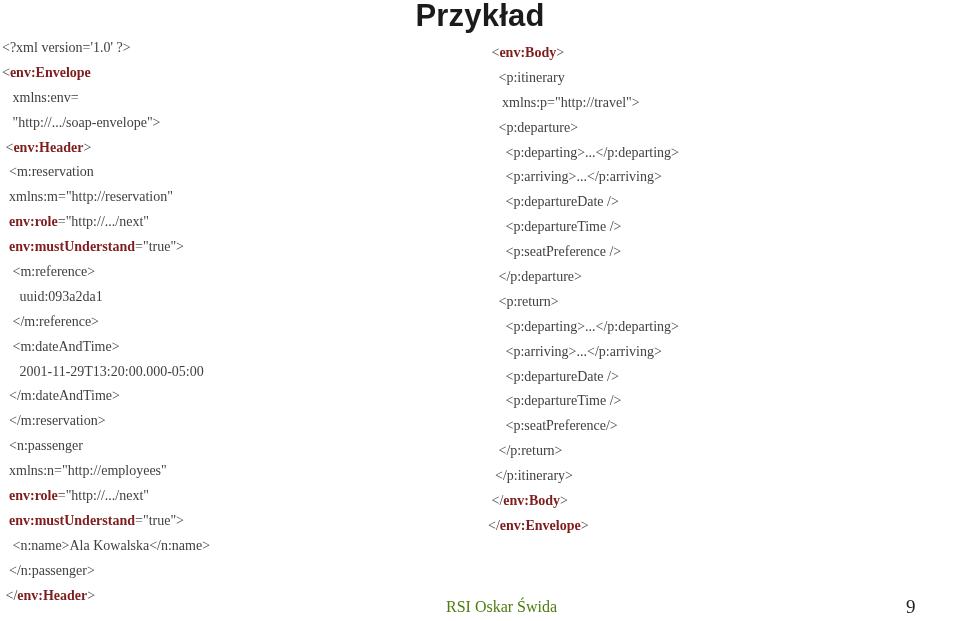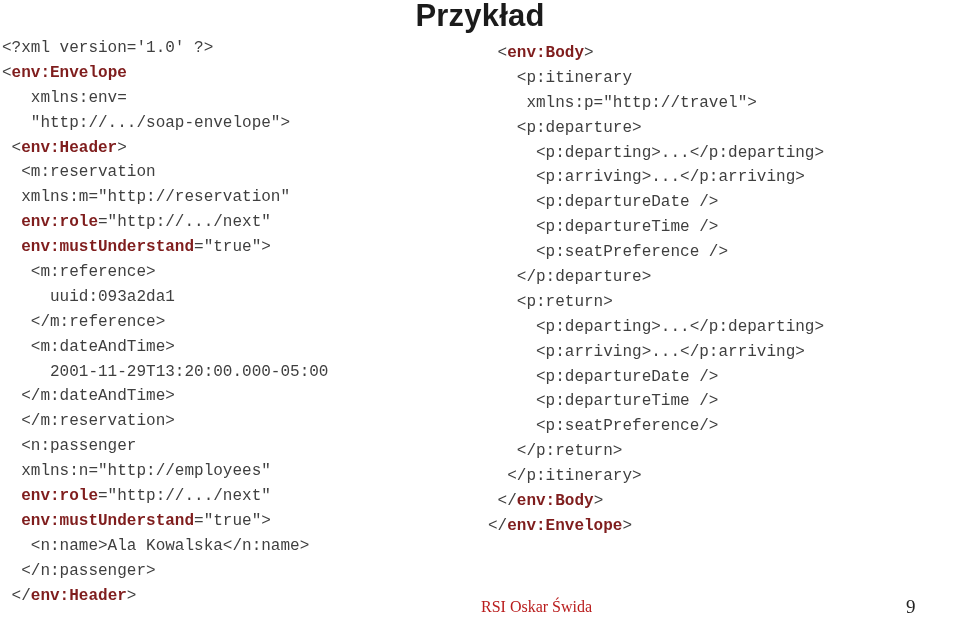--- a/index.html
+++ b/index.html
@@ -34,22 +34,22 @@
     font-size: 31px;
     letter-spacing: 0.2px;
     color: #1b1b1b;
     line-height: 36px;
     white-space: pre;
   }
 
   
   .code-col {
     position: absolute;
-    font-family: Liberation Mono, monospace;
-    font-size: 16px;
+    font-family: Liberation Serif, serif;
+    font-size: 14px;
     line-height: 24.9px;
     color: #3a3a3a;
     white-space: pre;
   }
   #code-left {
     left: 2px;
     top: 36px;
     width: 470px;
   }
   #code-right {
@@ -71,23 +71,22 @@
     color: #3f3f3f;
   }
 
   
   #footer-author {
     position: absolute;
     left: 446px;
     top: 598px;
     font-family: "Liberation Serif", serif;
     font-size: 16px;
-    color: #b91c1c;
+    color: #4d7c0f;
     white-space: pre;
-    margin-left: 35px;
   }
   #footer-pagenum {
     position: absolute;
     left: 906px;
     top: 596px;
     width: 40px;
     text-align: left;
     font-family: "Liberation Serif", serif;
     font-size: 19px;
     color: #232323;

